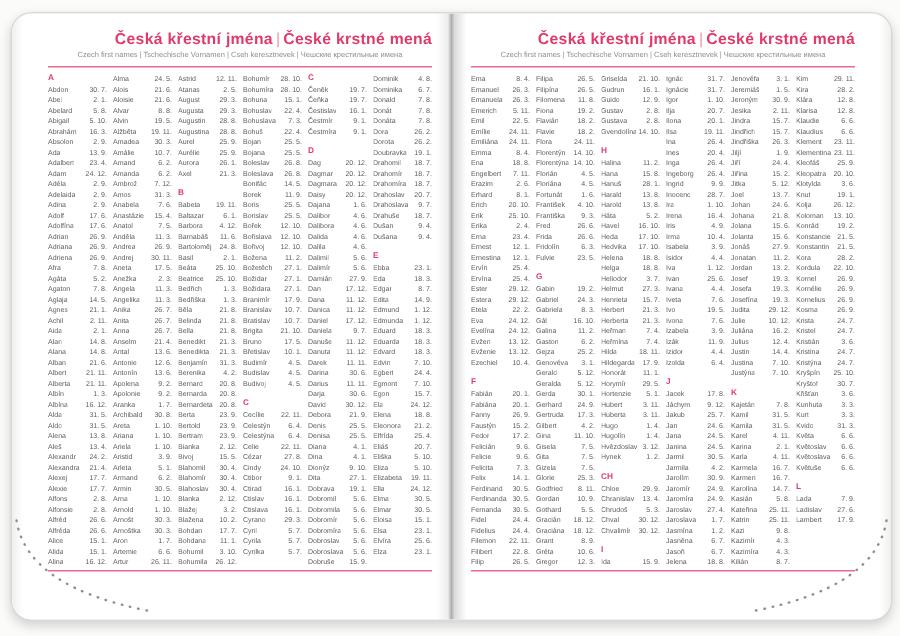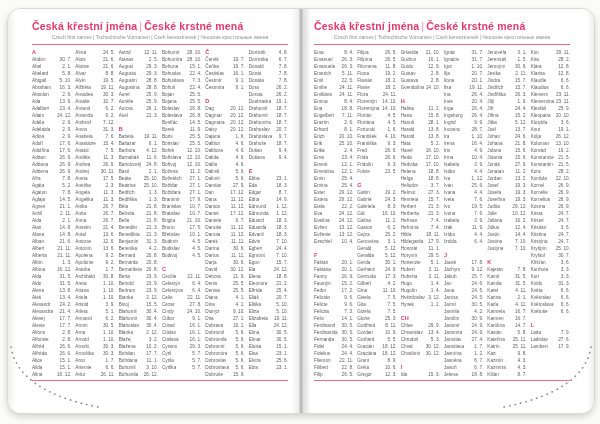--- a/index.html
+++ b/index.html
@@ -19,21 +19,21 @@
     background:linear-gradient(to right,#efefee 0,#ffffff 2.5%,#ffffff 100%);}
   .page.right{padding:11px 24px 0 13px;
     background:linear-gradient(to left,#efefee 0,#ffffff 2.5%,#ffffff 100%);}
   .spine{
     position:absolute;left:50%;top:0;bottom:0;width:20px;transform:translateX(-50%);
     background:linear-gradient(to right,rgba(0,0,0,0) 0%,rgba(0,0,0,0.07) 38%,
       rgba(0,0,0,0.32) 50%,rgba(0,0,0,0.14) 60%,rgba(0,0,0,0) 100%);
     pointer-events:none;
   }
   .ptitle{
-    text-align:left;font-size:10.5px;font-weight:bold;letter-spacing:.2px;
+    text-align:right;font-size:10.5px;font-weight:bold;letter-spacing:.2px;
     color:var(--accent,#e13a6a);line-height:12px;white-space:nowrap;
   }
   .ptitle .sep{font-weight:normal;opacity:.55;padding:0 2px;}
   .psub{
     text-align:center;font-size:5px;color:#8f8f8f;line-height:6px;margin-top:2px;
     white-space:nowrap;overflow:hidden;
   }
   .rule{height:1px;background:var(--accent,#e13a6a);opacity:.75;margin-top:4px;}
   .grid{display:flex;gap:4px;height:329px;margin-top:4px;overflow:hidden;}
   .ncol{flex:1 1 0;min-width:0;}

